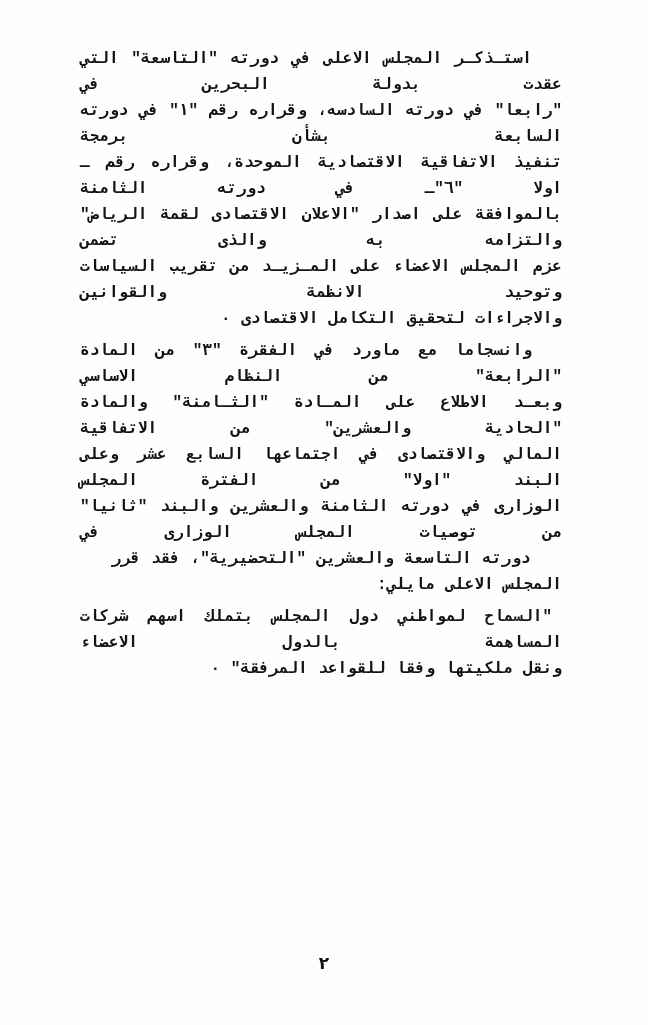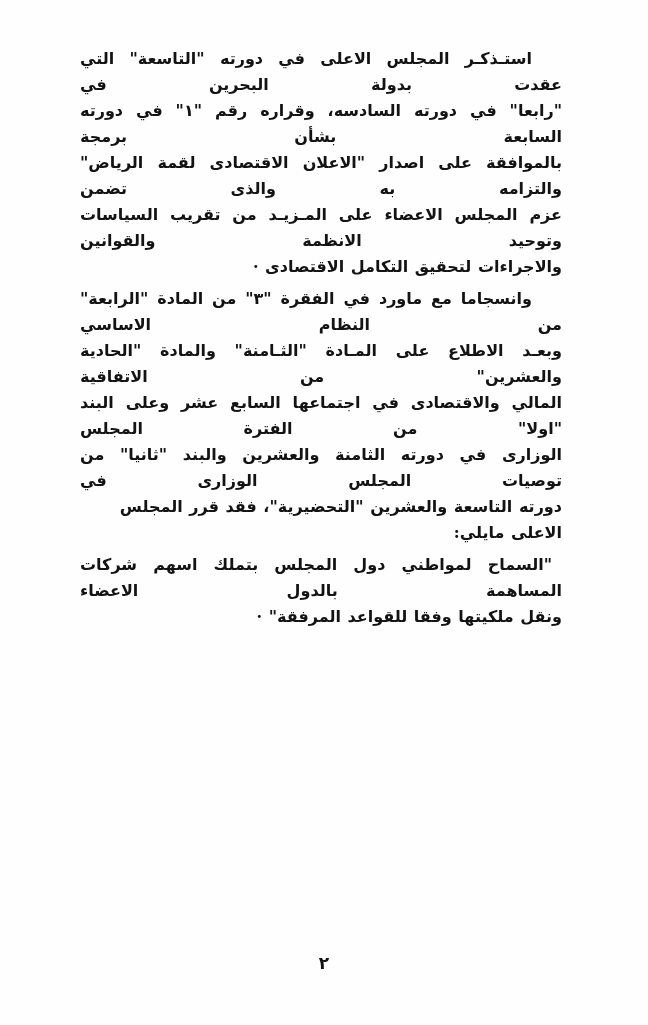--- a/index.html
+++ b/index.html
@@ -18,34 +18,35 @@
     color: #131313;
   }
   .content {
     position: absolute;
     top: 46px;
     right: 86px;
     left: 80px;
     direction: rtl;
     font-size: 16px;
     font-weight: 600;
+    font-family: Liberation Mono, monospace;
   }
   .para {
     margin: 0 0 6px 0;
   }
   .line {
     line-height: 26px;
     min-height: 26px;
     text-align: justify;
     text-align-last: justify;
     word-spacing: 1px;
     white-space: normal;
   }
   .line.last {
-    text-align: right;
+    text-align: center;
     text-align-last: right;
   }
   .line.indent {
     text-indent: 30px;
   }
   .line.indent-sm {
     text-indent: 10px;
   }
   .page-number {
     position: absolute;
@@ -61,20 +62,21 @@
 </style>
 </head>
 <body>
 
 <div class="page">
   <div class="content">
 
     <div class="para">
       <div class="line just indent">استـذكـر المجلس الاعلى في دورته "التاسعة" التي عقدت بدولة البحرين في</div>
       <div class="line">"رابعا" في دورته السادسه، وقراره رقم "١" في دورته السابعة بشأن برمجة</div>
+      <div class="line">تنفيذ الاتفاقية الاقتصادية الموحدة، وقراره رقم ـ اولا "٦"ـ في دورته الثامنة</div>
       <div class="line">بالموافقة على اصدار "الاعلان الاقتصادى لقمة الرياض" والتزامه به والذى تضمن</div>
       <div class="line">عزم المجلس الاعضاء على المـزيـد من تقريب السياسات وتوحيد الانظمة والقوانين</div>
       <div class="line last">والاجراءات لتحقيق التكامل الاقتصادى ·</div>
     </div>
 
     <div class="para">
       <div class="line indent">وانسجاما مع ماورد في الفقرة "٣" من المادة "الرابعة" من النظام الاساسي</div>
       <div class="line">وبعـد الاطلاع على المـادة "الثـامنة" والمادة "الحادية والعشرين" من الاتفاقية</div>
       <div class="line">المالي والاقتصادى في اجتماعها السابع عشر وعلى البند "اولا" من الفترة المجلس</div>
       <div class="line">الوزارى في دورته الثامنة والعشرين والبند "ثانيا" من توصيات المجلس الوزارى في</div>

